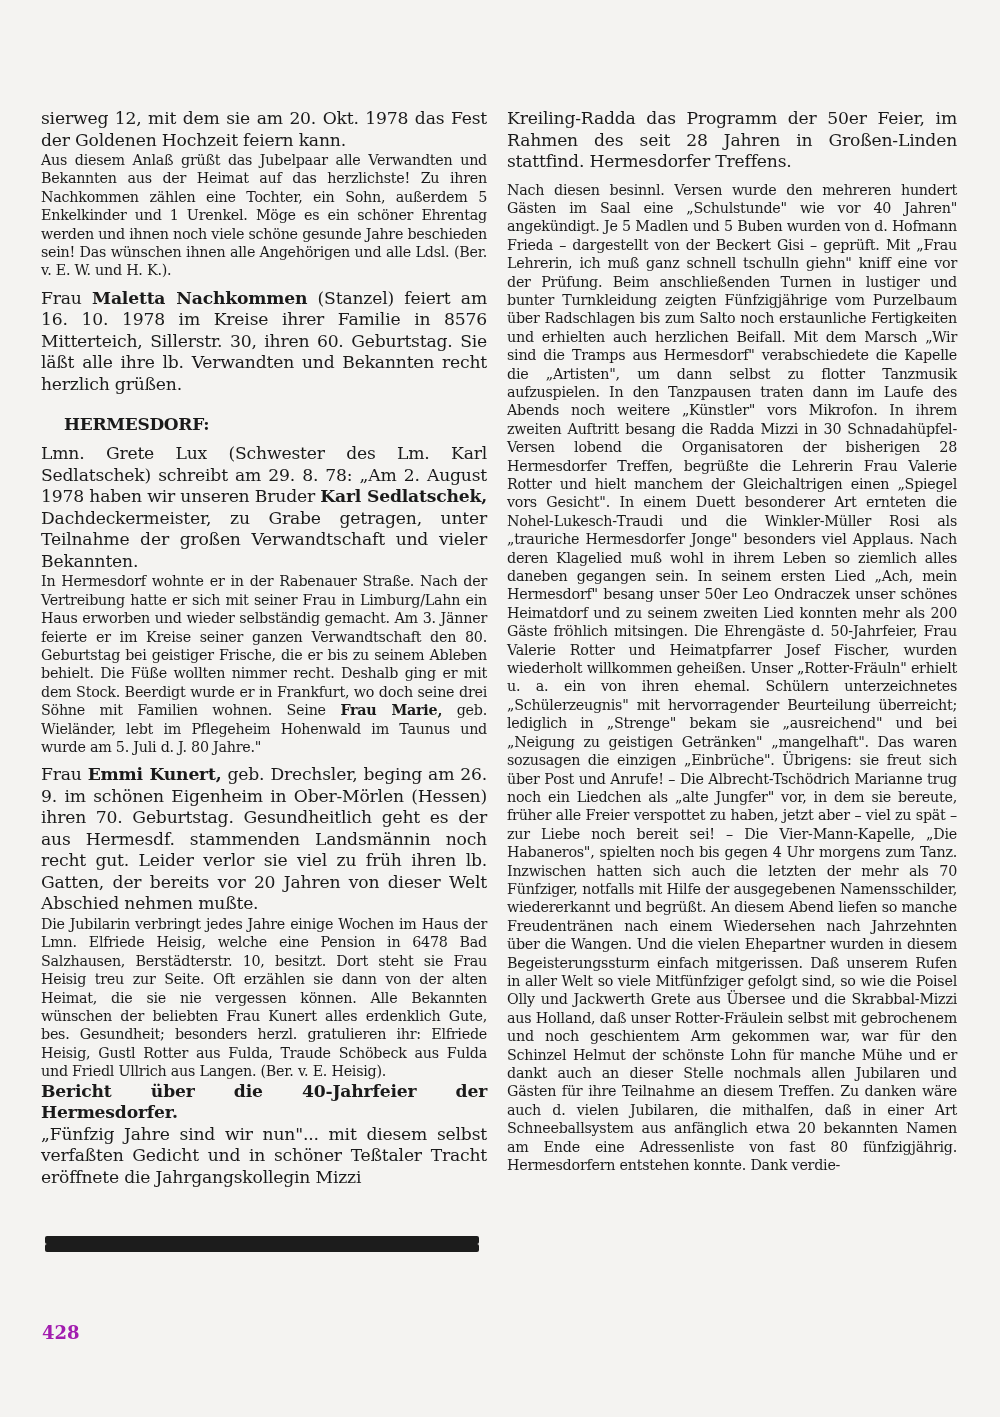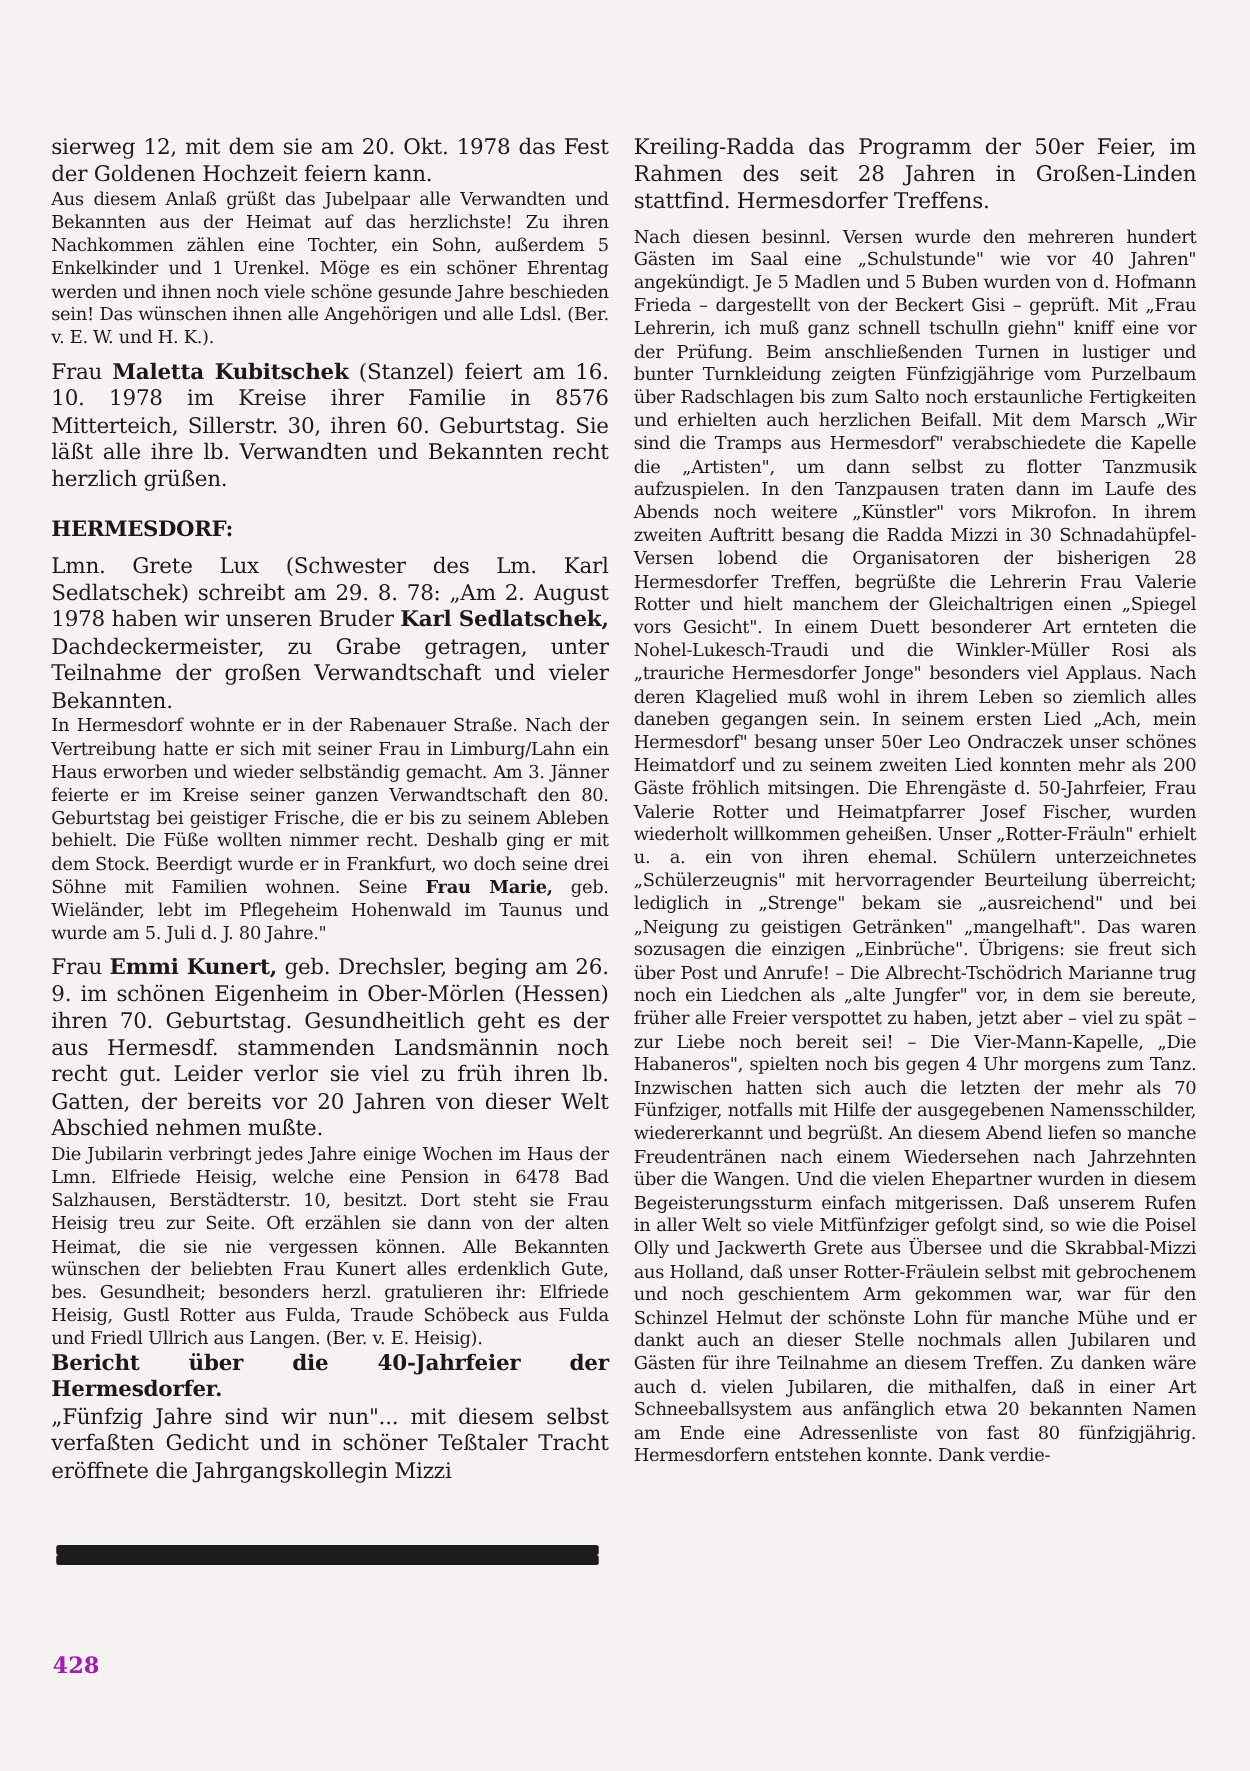--- a/index.html
+++ b/index.html
@@ -9,41 +9,41 @@
   }
   .page { position:absolute; left:0; top:0; width:832px; height:1417px; }
   .col { position:absolute; top:108px; width:446px; }
   .col-left { left:41px; }
   .col-right { left:507px; width:450px; }
   p { margin:0; text-align:justify; }
   .lg { font-size:17.2px; line-height:21.5px; letter-spacing:-0.2px; }
   .sm { font-size:14.3px; line-height:18.4px; letter-spacing:-0.25px; }
   .b { font-weight:bold; }
   .gap { margin-top:8px; }
-  .gap-big { margin-top:18px; }
+  .gap-big { margin-top:18px;margin-left:23px; }
   .heading { font-family:"DejaVu Serif", serif; font-weight:bold; font-size:17px; letter-spacing:-0.3px; line-height:22px; }
   .ad-box { position:absolute; left:45px; top:1236px; width:434px; }
   .bar { height:8px; background:#1c1c1c; border-radius:2px; }
   .ad-text {
     font-family:"DejaVu Sans", sans-serif; font-weight:bold; font-style:italic;
     font-size:24.5px; letter-spacing:-0.6px; text-align:center; line-height:36px; padding:4px 0 4px;
     color:#161616;
   }
   .pagenum { position:absolute; left:42px; top:1322px; font-size:18px; font-weight:bold; color:#a21caf; }
 </style>
 </head>
 <body>
 
 <div class="page">
 
   <div class="col col-left">
     <p class="lg">sierweg 12, mit dem sie am 20. Okt. 1978 das Fest der Goldenen Hochzeit feiern kann.</p>
     <p class="sm">Aus diesem Anlaß grüßt das Jubelpaar alle Verwandten und Bekannten aus der Heimat auf das herzlichste! Zu ihren Nachkommen zählen eine Tochter, ein Sohn, außerdem 5 Enkelkinder und 1 Urenkel. Möge es ein schöner Ehrentag werden und ihnen noch viele schöne gesunde Jahre beschieden sein! Das wünschen ihnen alle Angehörigen und alle Ldsl. (Ber. v. E. W. und H. K.).</p>
 
-    <p class="lg gap"><span>Frau </span><span class="b">Maletta Kubitschek</span><span> (Stanzel) feiert am 16. 10. 1978 im Kreise ihrer Familie in 8576 Mitterteich, Sillerstr. 30, ihren 60. Geburtstag. Sie läßt alle ihre lb. Verwandten und Bekannten recht herzlich grüßen.</span></p>
+    <p class="lg gap"><span>Frau </span><span class="b">Maletta Nachkommen</span><span> (Stanzel) feiert am 16. 10. 1978 im Kreise ihrer Familie in 8576 Mitterteich, Sillerstr. 30, ihren 60. Geburtstag. Sie läßt alle ihre lb. Verwandten und Bekannten recht herzlich grüßen.</span></p>
 
     <p class="heading gap-big">HERMESDORF:</p>
 
     <p class="lg gap"><span>Lmn. Grete Lux (Schwester des Lm. Karl Sedlatschek) schreibt am 29. 8. 78: „Am 2. August 1978 haben wir unseren Bruder </span><span class="b">Karl Sedlatschek,</span><span> Dachdeckermeister, zu Grabe getragen, unter Teilnahme der großen Verwandtschaft und vieler Bekannten.</span></p>
     <p class="sm"><span>In Hermesdorf wohnte er in der Rabenauer Straße. Nach der Vertreibung hatte er sich mit seiner Frau in Limburg/Lahn ein Haus erworben und wieder selbständig gemacht. Am 3. Jänner feierte er im Kreise seiner ganzen Verwandtschaft den 80. Geburtstag bei geistiger Frische, die er bis zu seinem Ableben behielt. Die Füße wollten nimmer recht. Deshalb ging er mit dem Stock. Beerdigt wurde er in Frankfurt, wo doch seine drei Söhne mit Familien wohnen. Seine </span><span class="b">Frau Marie,</span><span> geb. Wieländer, lebt im Pflegeheim Hohenwald im Taunus und wurde am 5. Juli d. J. 80 Jahre."</span></p>
 
     <p class="lg gap"><span>Frau </span><span class="b">Emmi Kunert,</span><span> geb. Drechsler, beging am 26. 9. im schönen Eigenheim in Ober-Mörlen (Hessen) ihren 70. Geburtstag. Gesundheitlich geht es der aus Hermesdf. stammenden Landsmännin noch recht gut. Leider verlor sie viel zu früh ihren lb. Gatten, der bereits vor 20 Jahren von dieser Welt Abschied nehmen mußte.</span></p>
     <p class="sm">Die Jubilarin verbringt jedes Jahre einige Wochen im Haus der Lmn. Elfriede Heisig, welche eine Pension in 6478 Bad Salzhausen, Berstädterstr. 10, besitzt. Dort steht sie Frau Heisig treu zur Seite. Oft erzählen sie dann von der alten Heimat, die sie nie vergessen können. Alle Bekannten wünschen der beliebten Frau Kunert alles erdenklich Gute, bes. Gesundheit; besonders herzl. gratulieren ihr: Elfriede Heisig, Gustl Rotter aus Fulda, Traude Schöbeck aus Fulda und Friedl Ullrich aus Langen. (Ber. v. E. Heisig).</p>
 
     <p class="lg b">Bericht über die 40-Jahrfeier der Hermesdorfer.</p>

